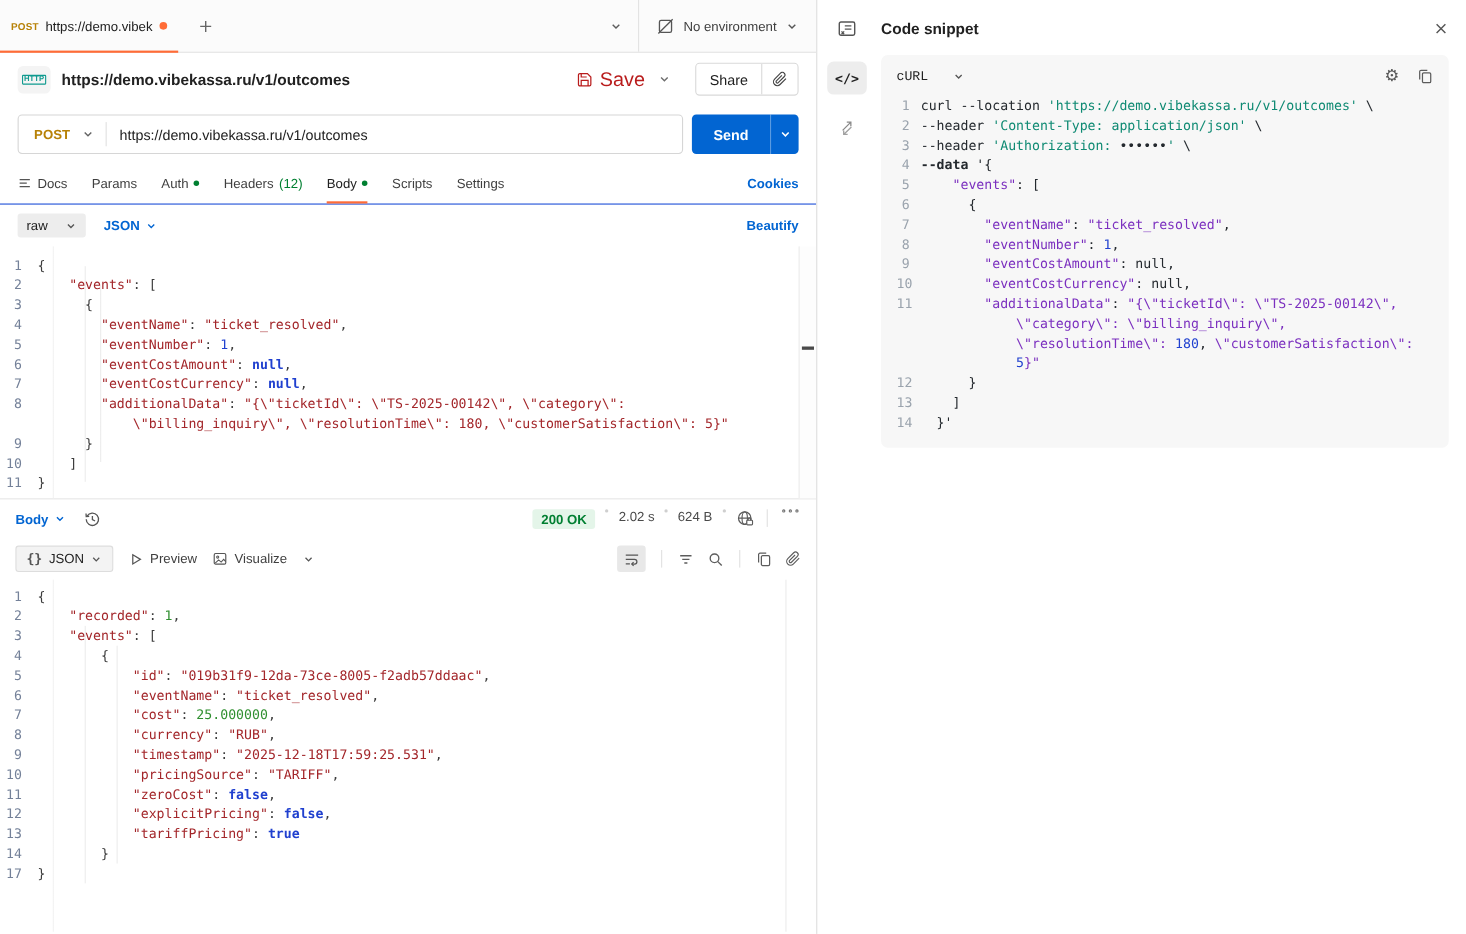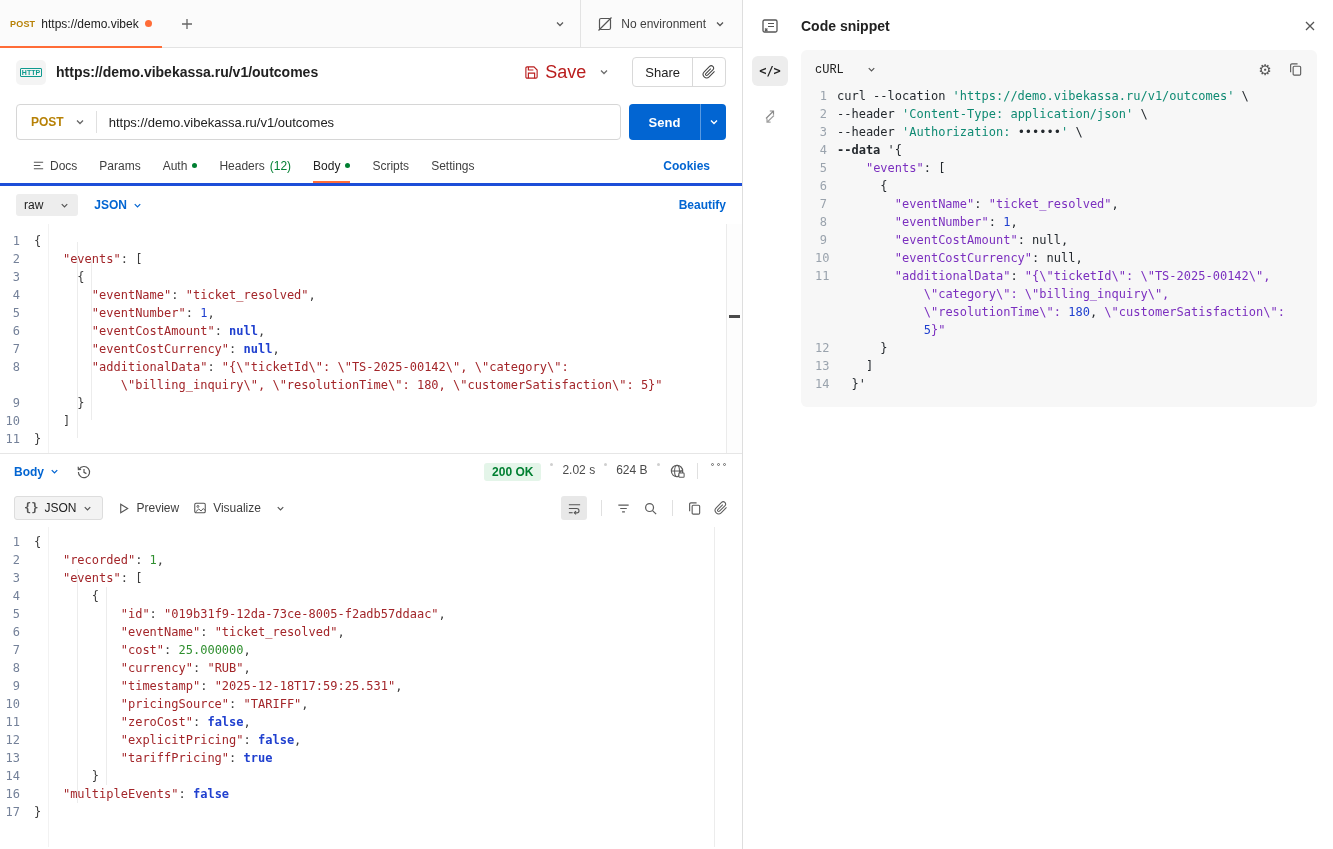--- a/index.html
+++ b/index.html
@@ -40,21 +40,21 @@
   .url-box { flex:1; height:36px; border:1px solid #d6d6d6; border-radius:4px; display:flex; align-items:center; background:#fff; }
   .method { font-size:12px; font-weight:bold; color:#b78106; padding:0 10px 0 14px; cursor:pointer; }
   .method-chev { color:#666; padding-right:10px; cursor:pointer; }
   .url-box .u-div { width:1px; height:22px; background:#e0e0e0; }
   .url-text { font-size:13px; color:#212121; padding-left:12px; cursor:text; }
   .send-btn { height:36px; width:97px; background:#0265d2; border-radius:4px; display:flex; color:#fff; cursor:pointer; }
   .send-btn .s-main { flex:1; display:flex; align-items:center; justify-content:center; font-size:13px; font-weight:600; }
   .send-btn .s-chev { width:26px; display:flex; align-items:center; justify-content:center; border-left:1px solid rgba(255,255,255,.35); }
 
   
-  .req-tabs { height:38px; display:flex; align-items:stretch; padding:0 32px; border-bottom:3px solid #1d4ed8; font-size:12px; color:#3f3f3f; }
+  .req-tabs { height:38px; display:flex; align-items:stretch; padding:0 16px; border-bottom:1px solid #1d4ed8; font-size:12px; color:#3f3f3f; }
   .rtab { display:flex; align-items:center; gap:5px; margin-right:22px; cursor:pointer; position:relative; }
   .rtab.active { color:#212121; }
   .rtab.active::after { content:""; position:absolute; left:0; right:0; bottom:0; height:2px; background:#ff6c37; }
   .gdot { width:5px; height:5px; border-radius:50%; background:#007f31; }
   .gcount { color:#007f31; }
   .cookies { margin-left:auto; align-self:center; color:#0265d2; font-weight:600; cursor:pointer; }
 
   
   .mode-row { height:38px; display:flex; align-items:center; gap:16px; padding:0 16px; }
   .chip { display:flex; align-items:center; gap:16px; background:#ededed; border-radius:3px; padding:4px 8px; font-size:12px; color:#212121; cursor:pointer; }
@@ -389,21 +389,20 @@
       <div class="code-line"><span class="ln">5</span><span class="code"><span class="c-p">            </span><span class="c-k">"id"</span><span class="c-p">: </span><span class="c-k">"019b31f9-12da-73ce-8005-f2adb57ddaac"</span><span class="c-p">,</span></span></div>
       <div class="code-line"><span class="ln">6</span><span class="code"><span class="c-p">            </span><span class="c-k">"eventName"</span><span class="c-p">: </span><span class="c-k">"ticket_resolved"</span><span class="c-p">,</span></span></div>
       <div class="code-line"><span class="ln">7</span><span class="code"><span class="c-p">            </span><span class="c-k">"cost"</span><span class="c-p">: </span><span class="c-g">25.000000</span><span class="c-p">,</span></span></div>
       <div class="code-line"><span class="ln">8</span><span class="code"><span class="c-p">            </span><span class="c-k">"currency"</span><span class="c-p">: </span><span class="c-k">"RUB"</span><span class="c-p">,</span></span></div>
       <div class="code-line"><span class="ln">9</span><span class="code"><span class="c-p">            </span><span class="c-k">"timestamp"</span><span class="c-p">: </span><span class="c-k">"2025-12-18T17:59:25.531"</span><span class="c-p">,</span></span></div>
       <div class="code-line"><span class="ln">10</span><span class="code"><span class="c-p">            </span><span class="c-k">"pricingSource"</span><span class="c-p">: </span><span class="c-k">"TARIFF"</span><span class="c-p">,</span></span></div>
       <div class="code-line"><span class="ln">11</span><span class="code"><span class="c-p">            </span><span class="c-k">"zeroCost"</span><span class="c-p">: </span><span class="c-b">false</span><span class="c-p">,</span></span></div>
       <div class="code-line"><span class="ln">12</span><span class="code"><span class="c-p">            </span><span class="c-k">"explicitPricing"</span><span class="c-p">: </span><span class="c-b">false</span><span class="c-p">,</span></span></div>
       <div class="code-line"><span class="ln">13</span><span class="code"><span class="c-p">            </span><span class="c-k">"tariffPricing"</span><span class="c-p">: </span><span class="c-b">true</span></span></div>
       <div class="code-line"><span class="ln">14</span><span class="code"><span class="c-p">        }</span></span></div>
-      <div class="code-line"><span class="ln">16</span><span class="code"><span class="c-p">    </span><span class="c-k">"multipleEvents"</span><span class="c-p">: </span><span class="c-b">false</span></span></div>
       <div class="code-line"><span class="ln">17</span><span class="code"><span class="c-p">}</span></span></div>
     </div>
 
 </div>
 
 <div class="right-panel">
   <div class="rail">
     <span class="r-icon">
       <svg width="20" height="20" viewBox="0 0 20 20">
           <rect x="3" y="4" width="14" height="12" rx="1.5" fill="none" stroke="currentColor" stroke-width="1.3"></rect>

